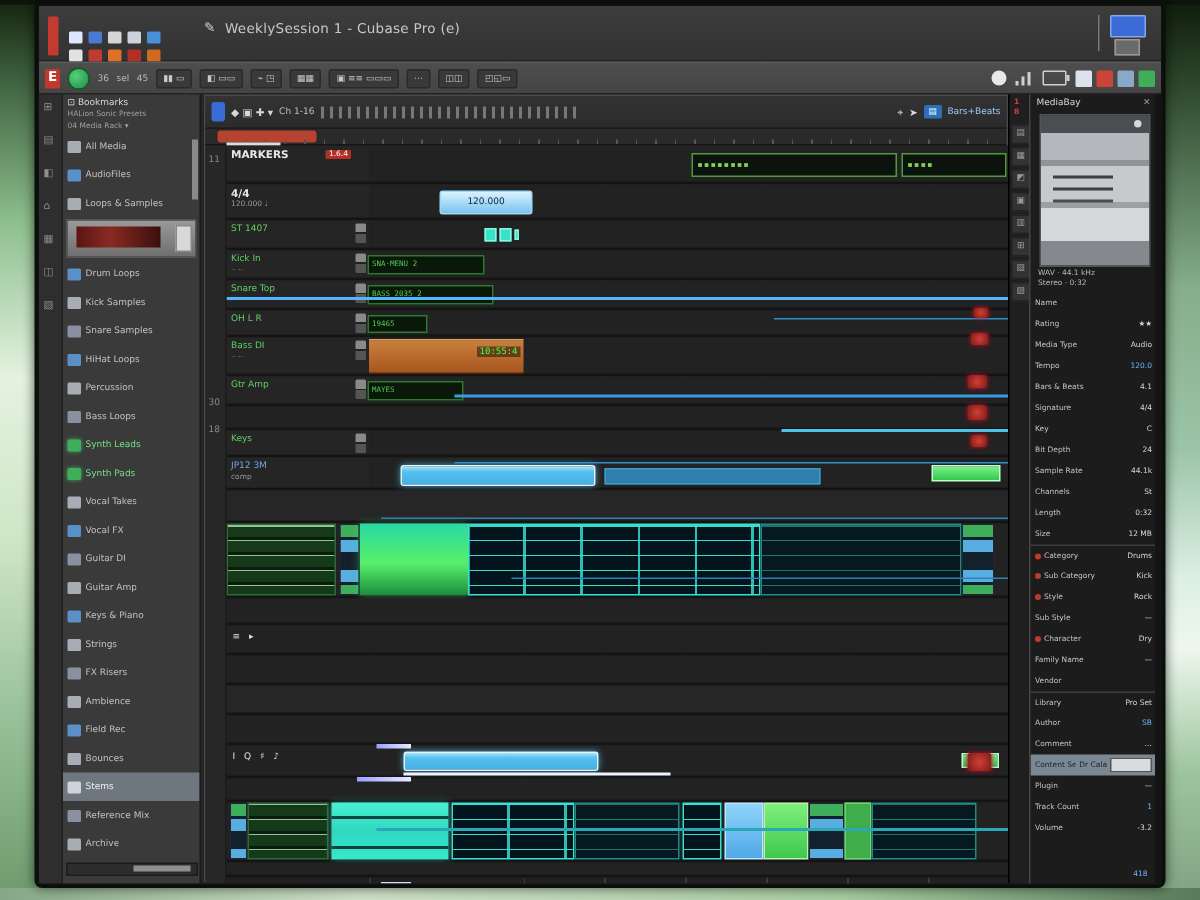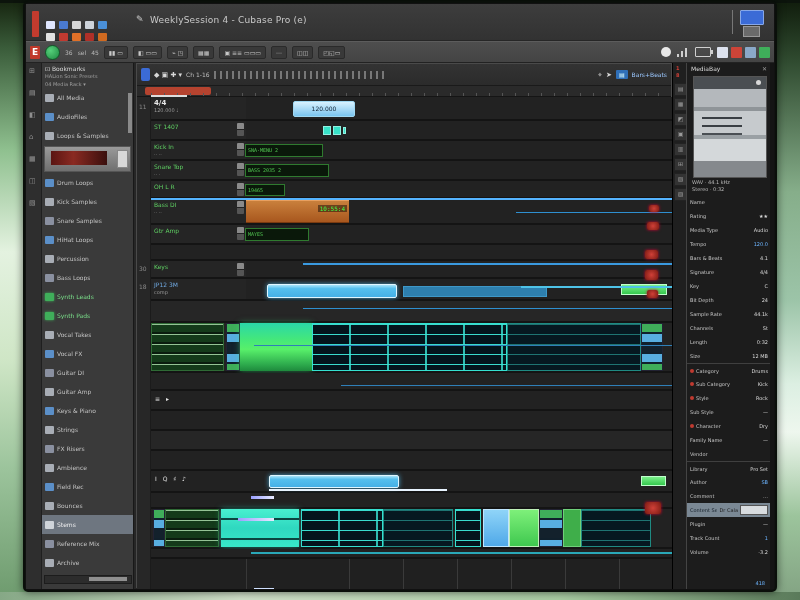--- a/index.html
+++ b/index.html
@@ -169,21 +169,21 @@
   <div class="abs" id="bg-bottom"></div>
   <div class="abs" id="monitor"></div>
 
   <div class="abs" id="screen">
 
     <div class="abs" id="titlebar">
       <div class="abs" id="redbar" style="background: rgb(194, 59, 46);"></div>
       <div class="abs" id="ql1"><div class="ql" style="background: rgb(223, 230, 255); display: inline-block;"></div><div class="ql" style="background: rgb(74, 122, 208); display: inline-block;"></div><div class="ql" style="background: rgb(214, 214, 214); display: inline-block;"></div><div class="ql" style="background: rgb(205, 211, 218); display: inline-block;"></div><div class="ql" style="background: rgb(74, 144, 216); display: inline-block;"></div></div>
       <div class="abs" id="ql2"><div class="ql" style="background: rgb(226, 226, 226); display: inline-block;"></div><div class="ql" style="background: rgb(192, 58, 48); display: inline-block;"></div><div class="ql" style="background: rgb(224, 112, 40); display: inline-block;"></div><div class="ql" style="background: rgb(176, 48, 40); display: inline-block;"></div><div class="ql" style="background: rgb(208, 106, 32); display: inline-block;"></div></div>
       <span class="abs" id="title-pencil">✎</span>
-      <span class="abs" id="title-text">WeeklySession 4 - Cubase Pro (e)</span>
+      <span class="abs" id="title-text">WeeklySession 1 - Cubase Pro (e)</span>
       <div class="abs" id="tb-sep"></div>
       <div class="abs" id="tb-ic1"></div>
       <div class="abs" id="tb-ic2"></div>
     </div>
 
     <div class="abs" id="toolbar">
       <div id="tb-e">E</div>
       <div id="tb-go"></div>
       <span class="tb-txt" id="tb-t0">36</span>
       <span class="tb-txt" id="tb-t1">sel</span>
@@ -359,20 +359,28 @@
       <div id="whitetick"></div>
       <div id="numcol">
           <div class="num" style="top: 6px;">11</div>
           <div class="num" style="top: 168px;">30</div>
           <div class="num" style="top: 186px;">18</div>
         </div>
       <div id="arrange">
         <div id="gridv"></div>
         <div id="headsep"></div>
         <div id="tracks">
+            <div class="track" style="height: 26px;">
+              <div class="thead">
+                <div class="tname white">MARKERS</div>
+                <div class="badge-red">1.6.4</div>
+              </div>
+              <div class="clip marker" style="left: 310px; top: 5px; width: 137px; height: 16px;">▪▪▪▪▪▪▪▪</div>
+              <div class="clip marker" style="left: 450px; top: 5px; width: 70px; height: 16px;">▪▪▪▪</div>
+            </div>
             <div class="track" style="height: 24px;">
               <div class="thead">
                 <div class="tname white">4/4</div>
                 <div class="tsub">120.000 ♩</div>
               </div>
               <div class="clip tempobadge" style="left: 142px; top: 4px; width: 62px; height: 16px;">120.000</div>
             </div>
             <div class="track" style="height: 20px;">
               <div class="thead">
                 <div class="tname">ST 1407</div>

